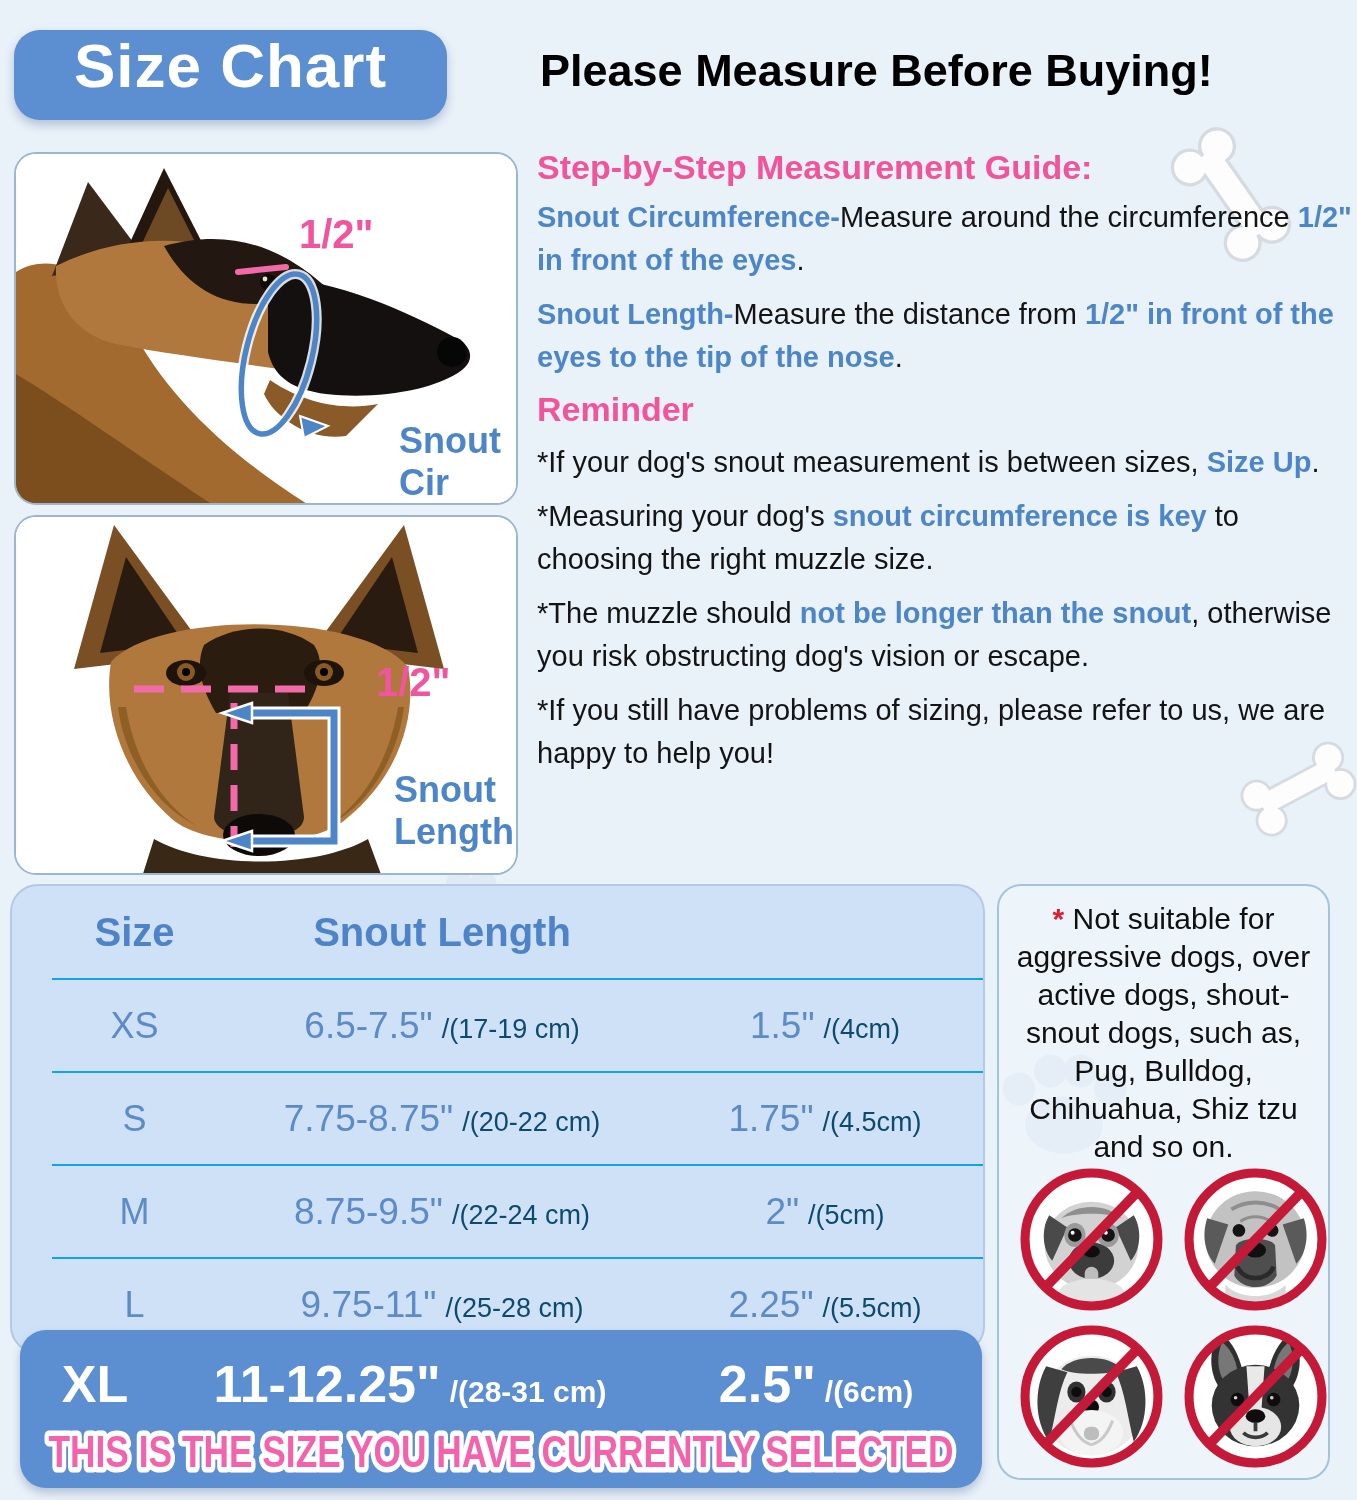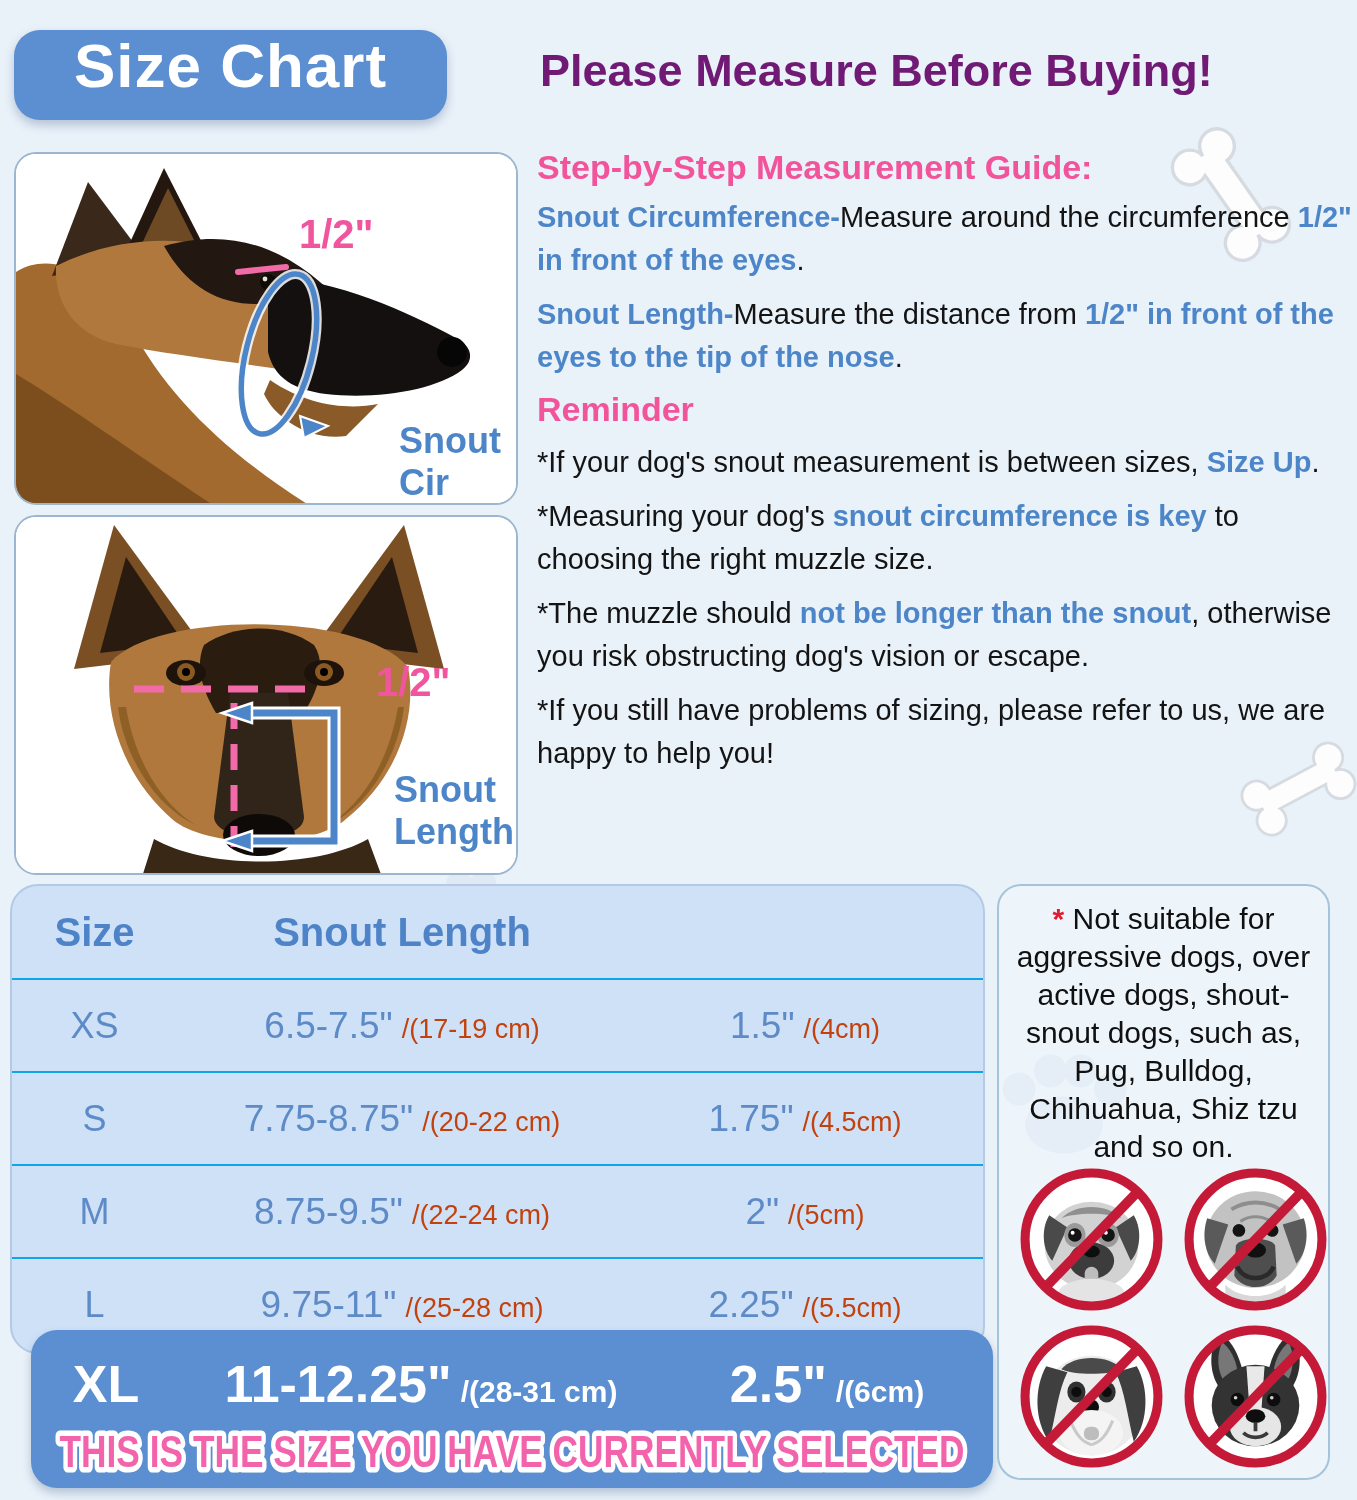--- a/index.html
+++ b/index.html
@@ -14,21 +14,21 @@
   
   .title-box {
     position:absolute; left:14px; top:30px; width:433px; height:90px;
     background:#5b8fd1; border-radius:26px;
     box-shadow:0 5px 10px rgba(80,110,150,.35);
     display:flex; justify-content:center;
     color:#ffffff; font-size:62px; font-weight:bold; letter-spacing:1px;
   }
   .headline {
     position:absolute; left:540px; top:46px; width:810px;
-    font-size:45px; font-weight:bold; color:#701a75; line-height:50px;
+    font-size:45px; font-weight:bold; color:#000000; line-height:50px;
   }
   
   .photo-card {
     position:absolute; left:14px; width:504px; background:#ffffff;
     border:2px solid #9db6cf; border-radius:22px; overflow:hidden;
   }
   .card1 { top:152px; height:353px; }
   .card2 { top:515px; height:360px; }
   .photo-card svg.art { position:absolute; left:0; top:0; }
   .half-label {
@@ -46,34 +46,35 @@
   .guide { position:absolute; left:537px; top:148px; width:816px; }
   .g-head { font-size:34px; font-weight:bold; color:#f2549c; margin-bottom:9px; }
   .para { font-size:29px; line-height:43px; color:#141414; margin-bottom:11px; }
   .para .strong { color:#4d86c8; font-weight:bold; }
   .reminder { font-size:34px; font-weight:bold; color:#f2549c; margin:8px 0 12px; }
   
   .size-table {
     position:absolute; left:10px; top:884px; width:975px; height:470px;
     background:#cfe1f7; border:2px solid #b3c9e4; border-radius:28px;
     overflow:hidden;
+    padding-left:40px;
   }
   .t-row {
     display:grid; grid-template-columns:165px 450px auto;
     align-items:center; justify-items:center; height:93px;
   }
   .t-row + .t-row { border-top:2px solid #0ea5e9; }
   .t-head { height:92px; font-size:40px; font-weight:bold; color:#4e84c7; }
   .t-size { font-size:36px; color:#5d8bc7; }
   .t-cell { display:inline-flex; align-items:baseline; gap:9px; }
   .t-main { font-size:37px; color:#5d8bc7; }
-  .t-sub  { font-size:27px; color:#c2410c; }
+  .t-sub  { font-size:27px; color:#0c4a6e; }
   
   .xl-bar {
-    position:absolute; left:31px; top:1330px; width:962px; height:158px;
+    position:absolute; left:20px; top:1330px; width:962px; height:158px;
     background:#5b8fd1; border-radius:26px;
     box-shadow:0 5px 9px rgba(80,110,150,.35);
   }
   .xl-grid {
     display:grid; grid-template-columns:150px 480px auto;
     align-items:center; justify-items:center; height:92px; margin-top:8px;
   }
   .xl-size { font-size:52px; font-weight:bold; color:#fff; }
   .xl-main { font-size:52px; font-weight:bold; color:#fff; }
   .xl-sub  { font-size:30px; font-weight:bold; color:#fff; }

